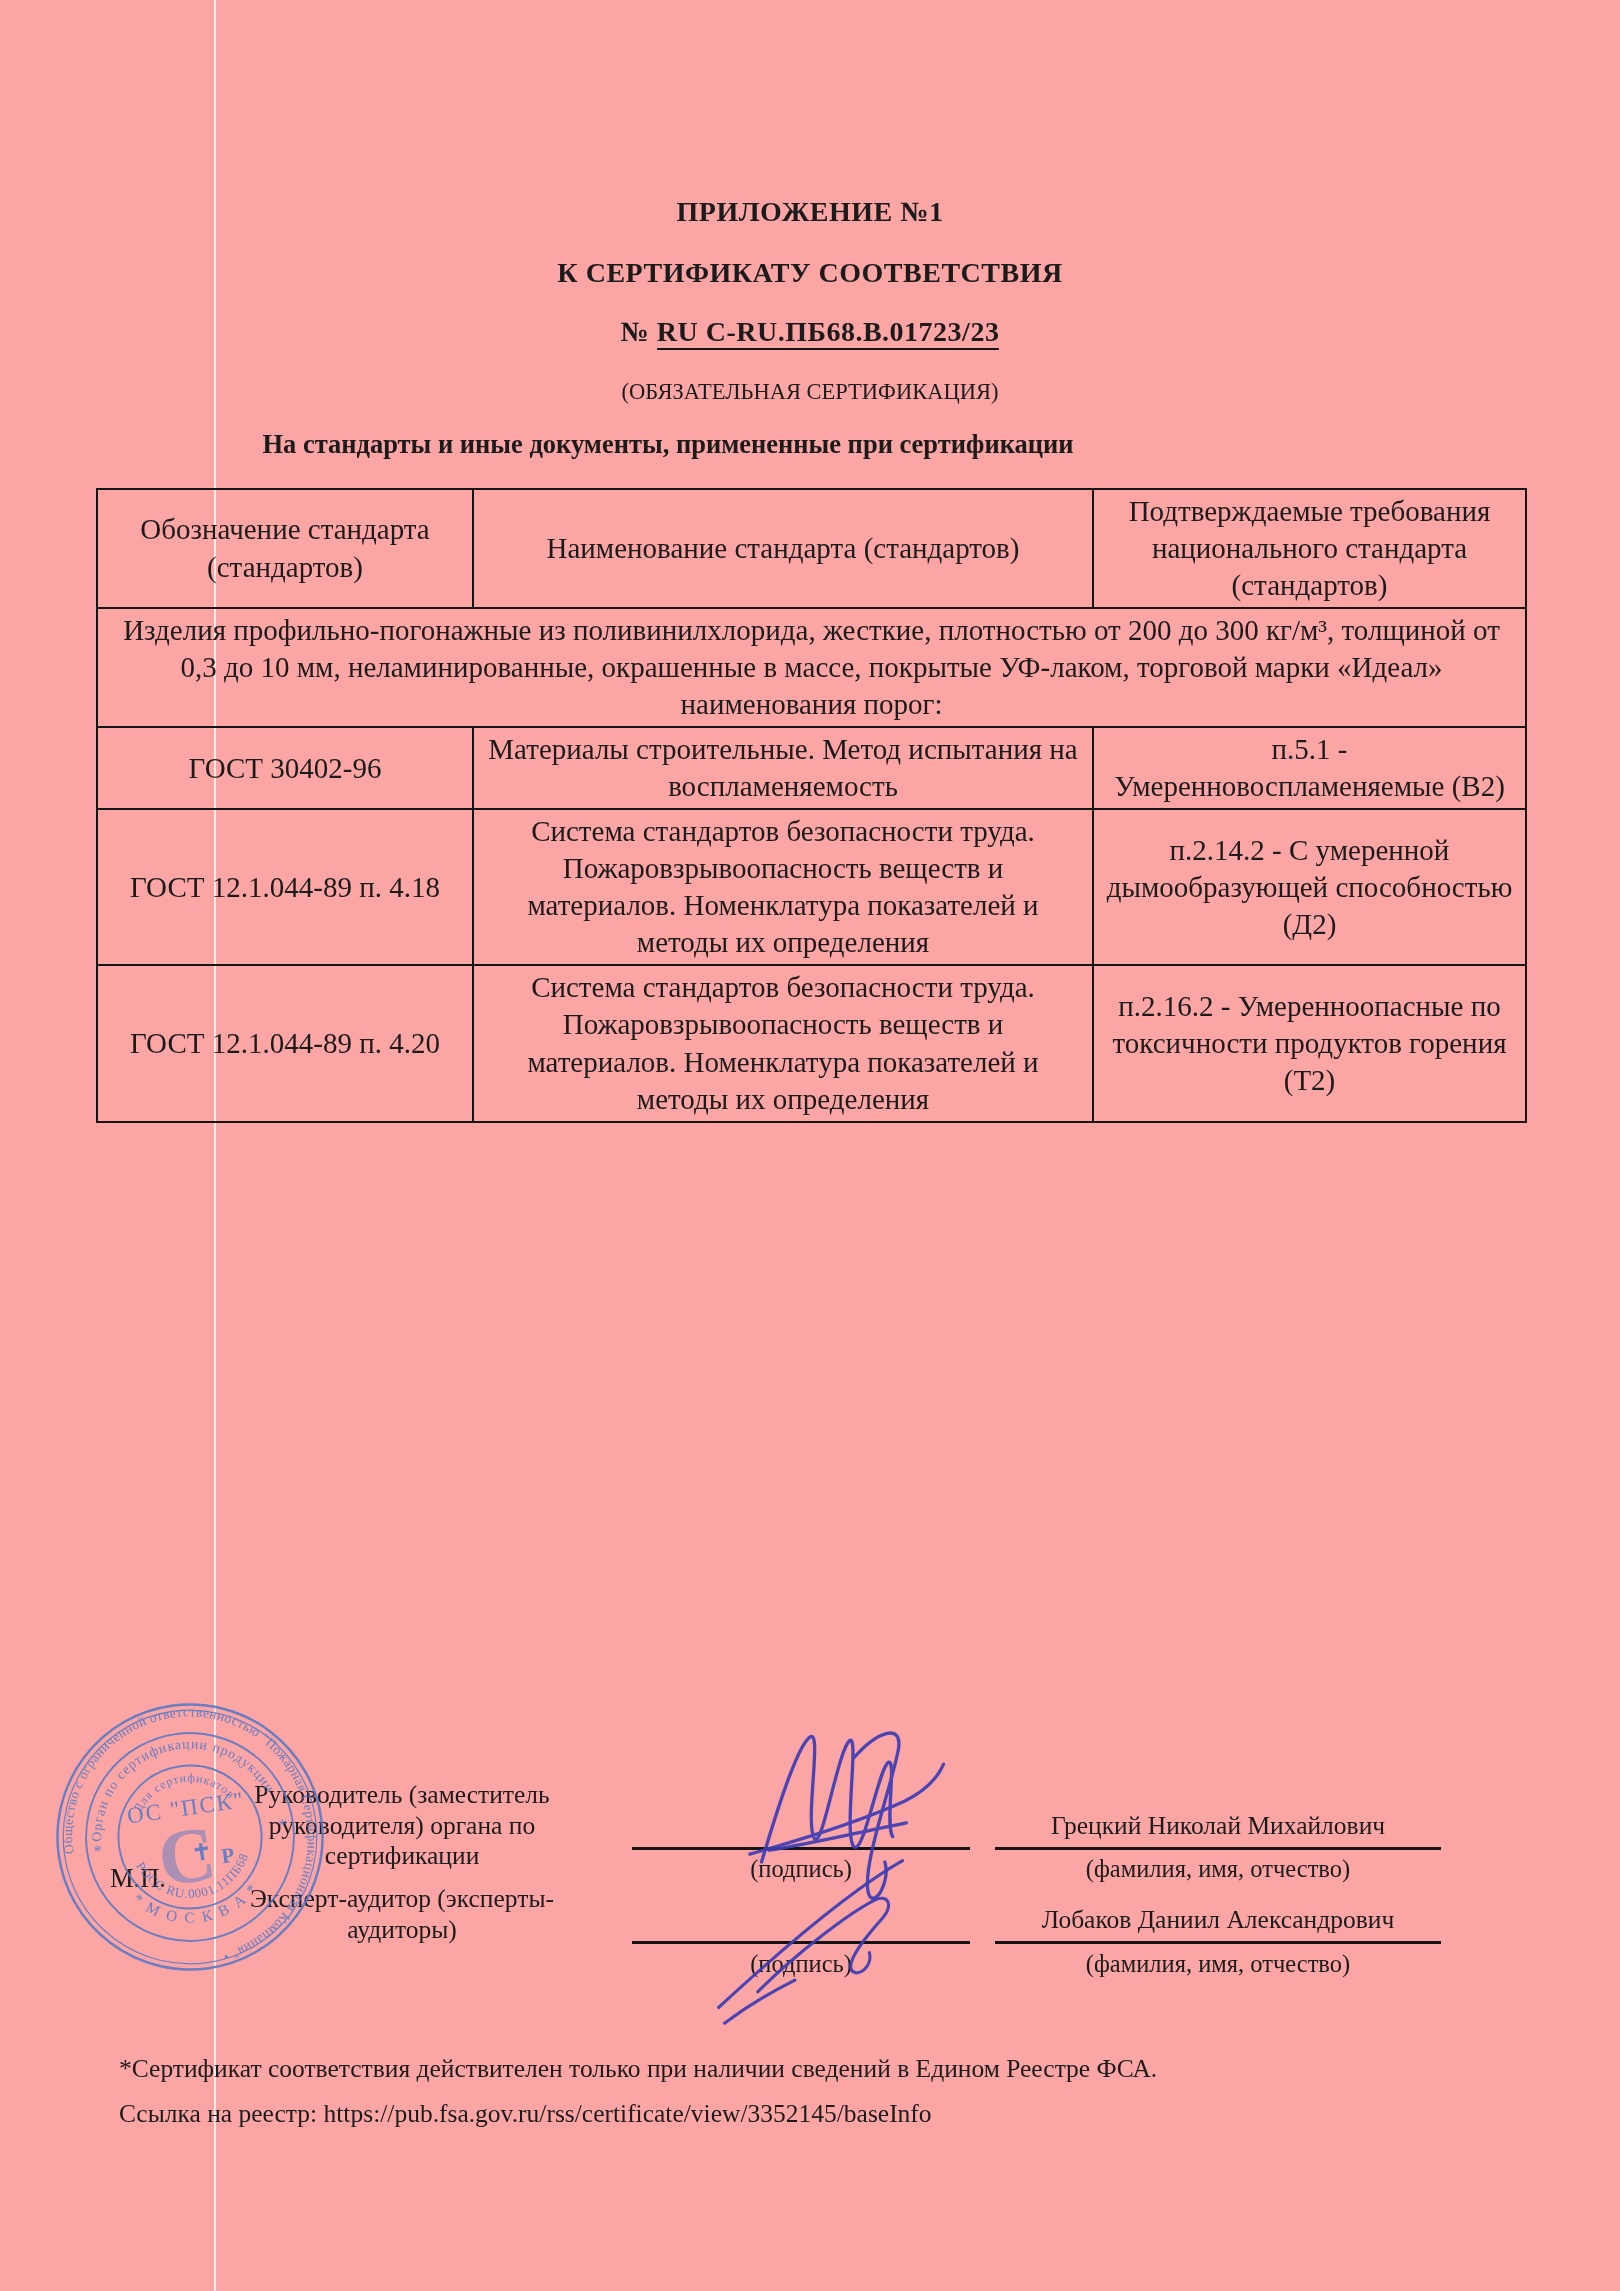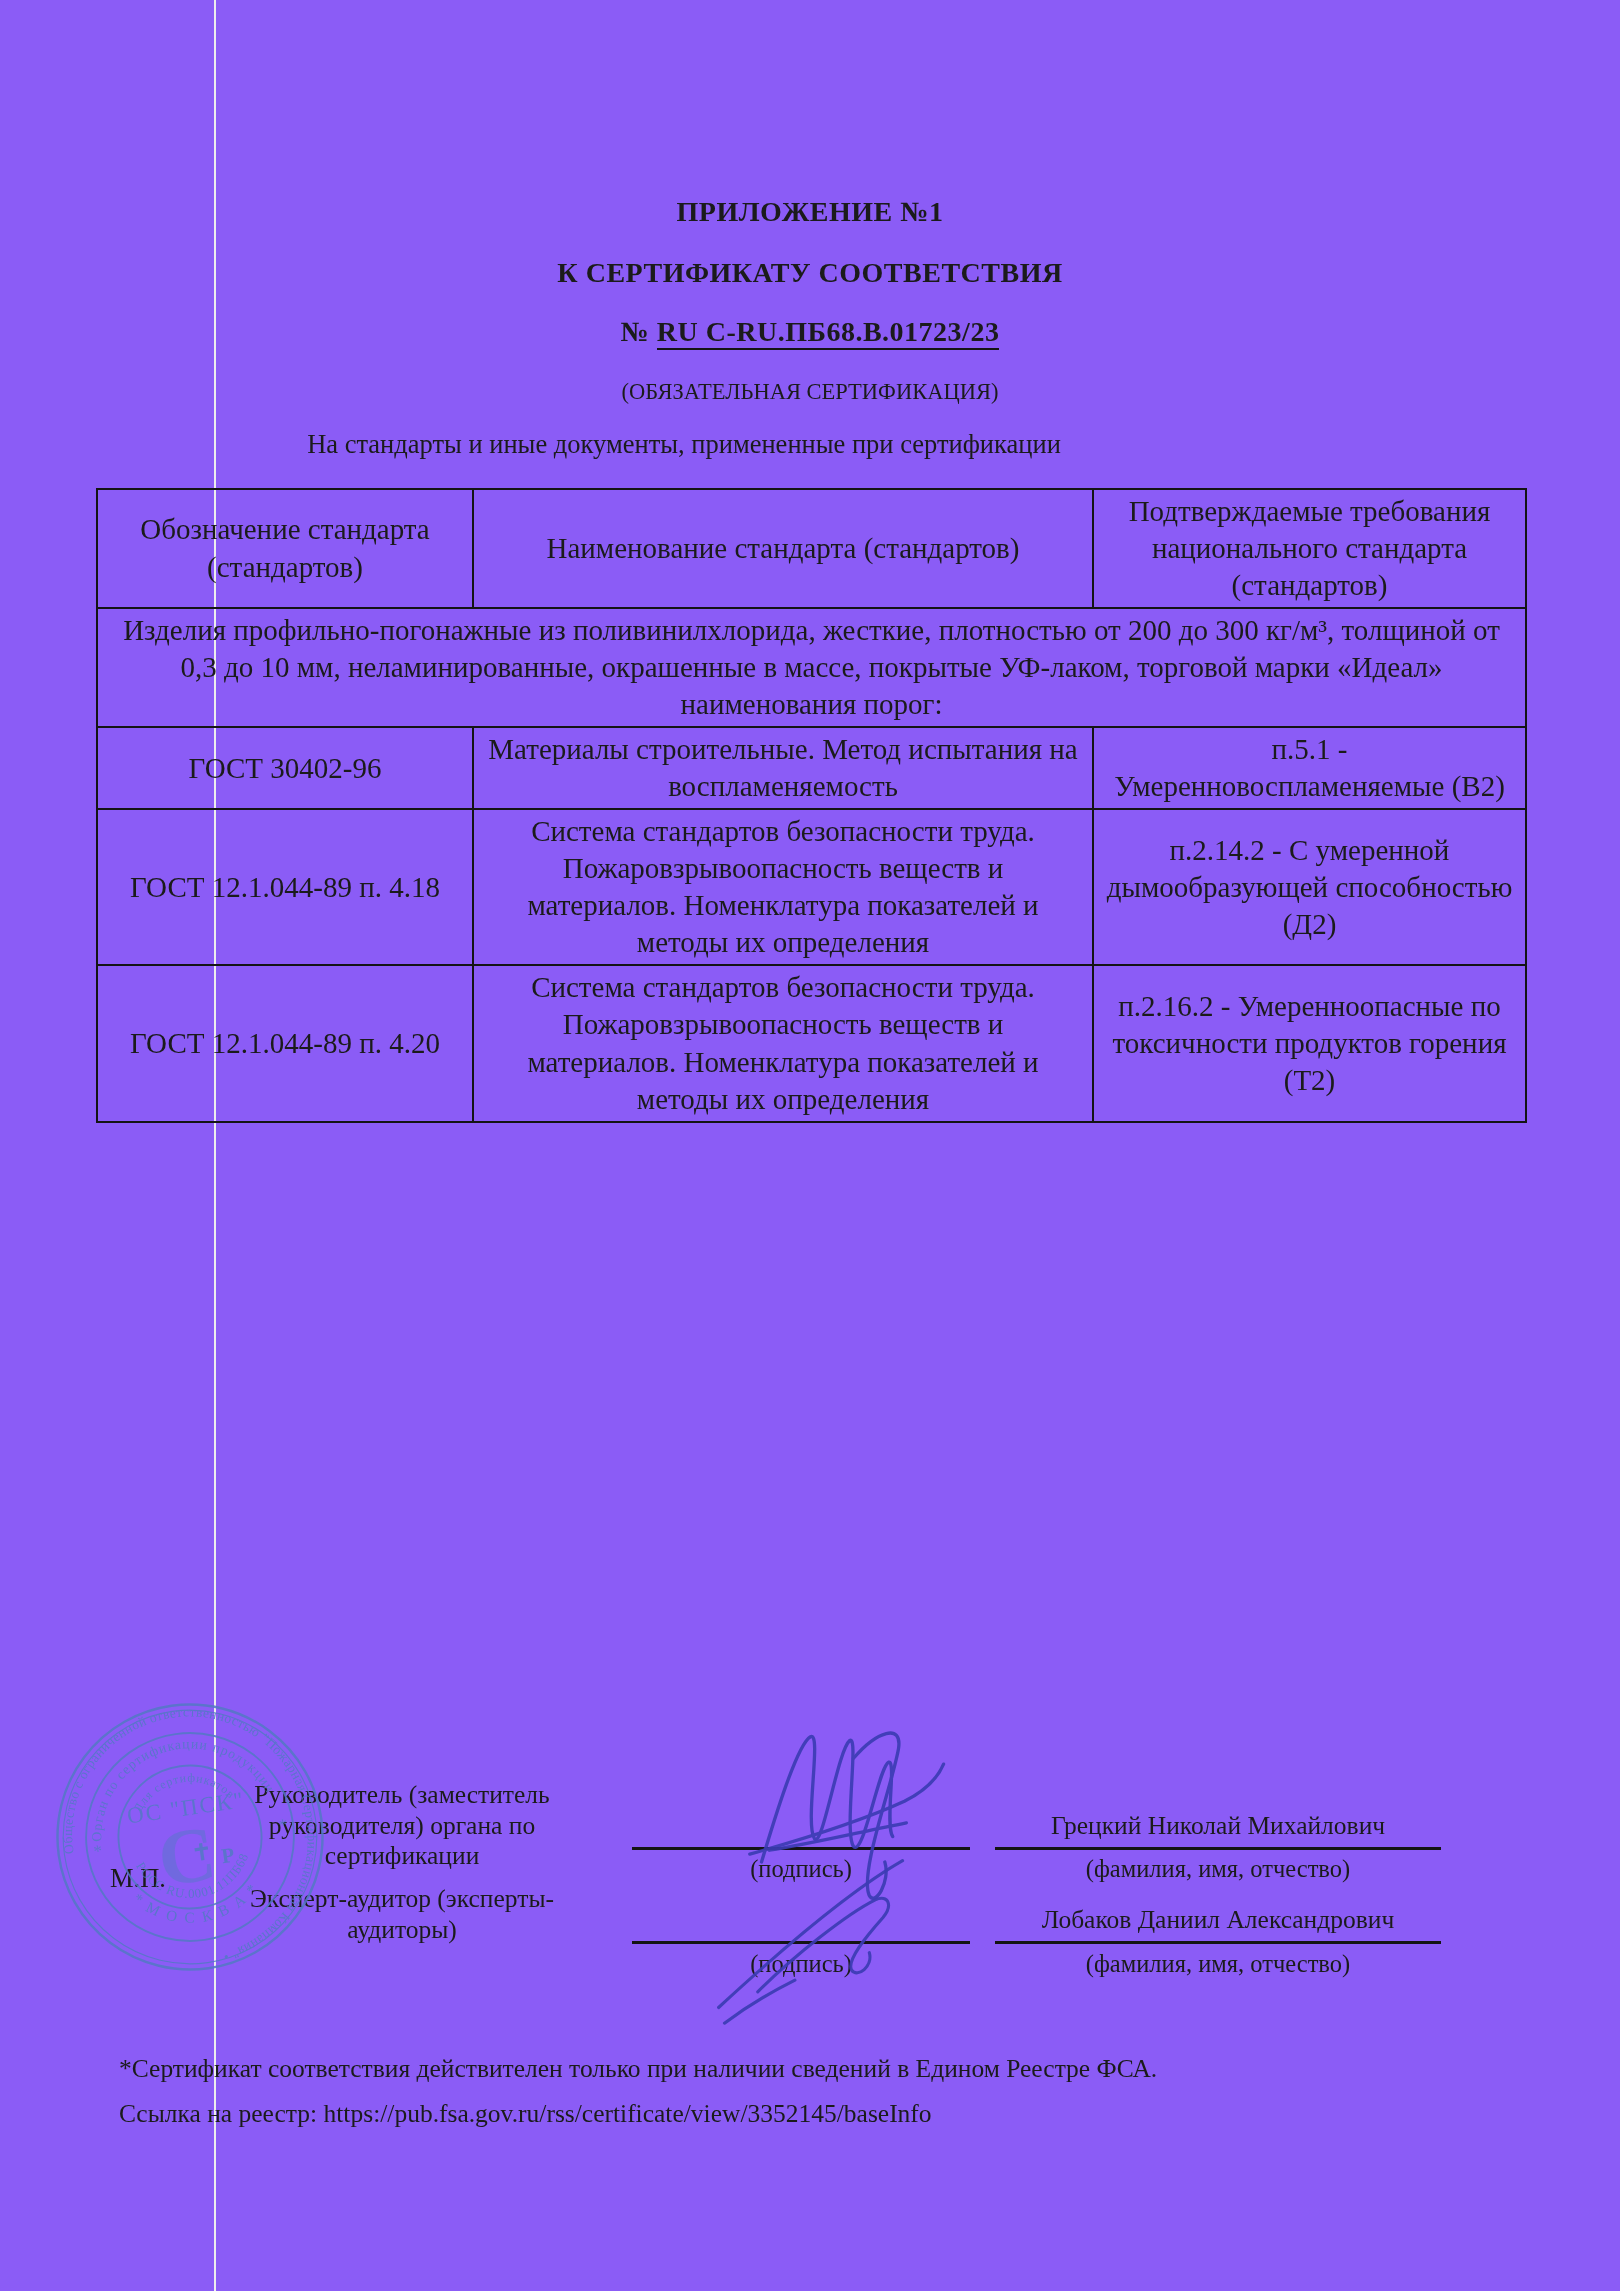--- a/index.html
+++ b/index.html
@@ -1,33 +1,33 @@
 <!DOCTYPE html>
 <html lang="ru"><head>
 <meta charset="utf-8">
 <style>
   html,body{margin:0;padding:0;background:#9a9a9a;}
   .page{
     position:relative;
     width:1620px;height:2292px;
-    background:#8b5cf6;
+    background:#fca5a5;
     font-family:"Liberation Serif", serif;
     color:#1b1b1b;
     overflow:hidden;
   }
   .abs{position:absolute;}
   .ctr{text-align:center;}
   .scan-line{
     position:absolute;left:214px;top:0;width:2px;height:100%;
     background:#ededed;
   }
   
   .h-title{left:0;width:1620px;font-weight:bold;font-size:28px;letter-spacing:0.5px;}
   .h-sub{left:0;width:1620px;font-size:22.5px;}
-  .h-bold-sub{left:16px;width:1336px;font-weight:normal;font-size:26.5px;}
+  .h-bold-sub{left:0;width:1336px;font-weight:bold;font-size:26.5px;}
   .underlined{border-bottom:2.9px solid #141414;padding-bottom:1px;}
   
   table.std{
     position:absolute;left:96px;top:488px;width:1430px;
     border-collapse:collapse;table-layout:fixed;
     font-size:29px;line-height:1.28;
   }
   table.std td{
     border:2px solid #141414;
     text-align:center;vertical-align:middle;

